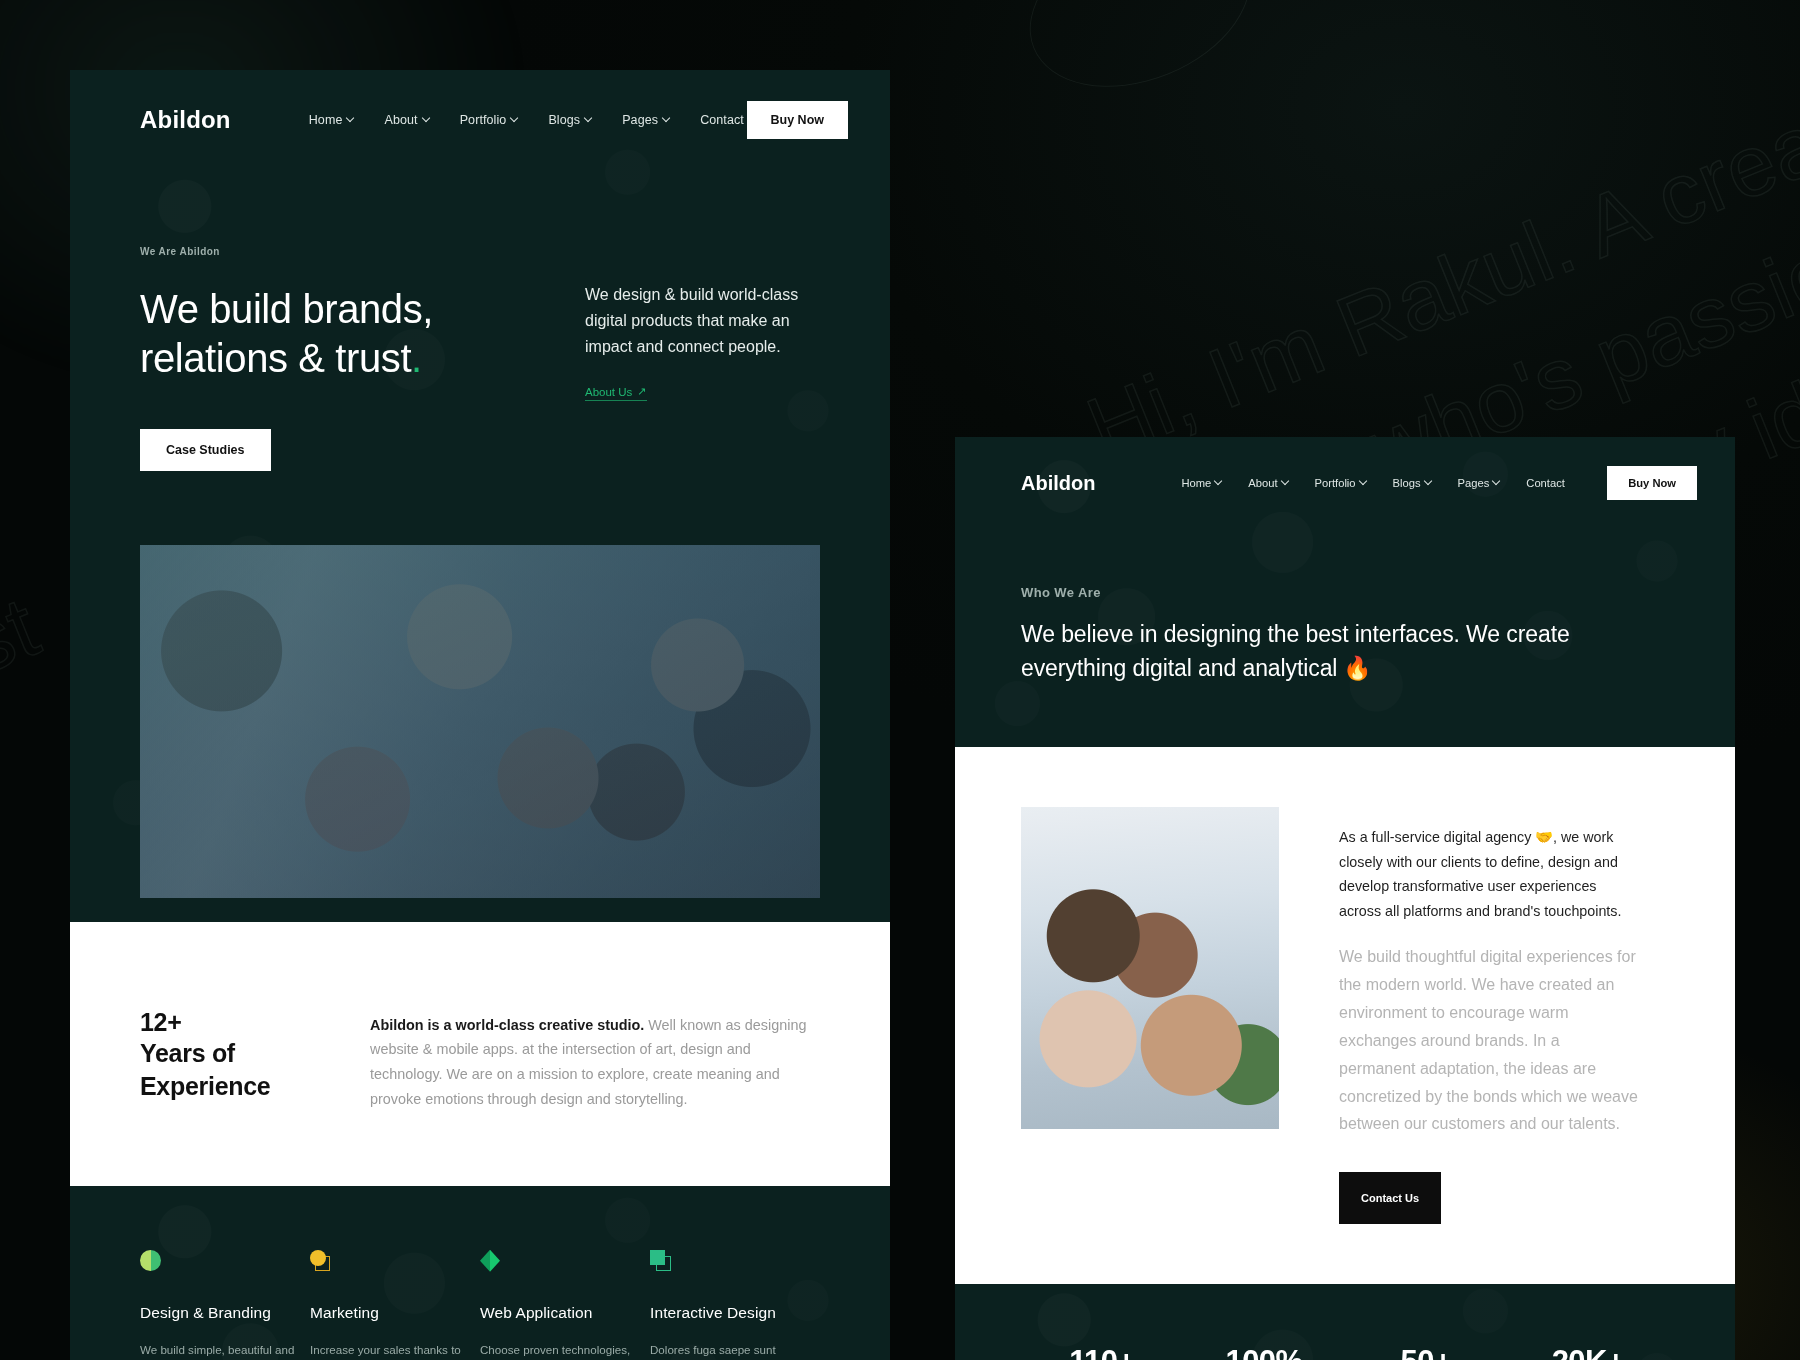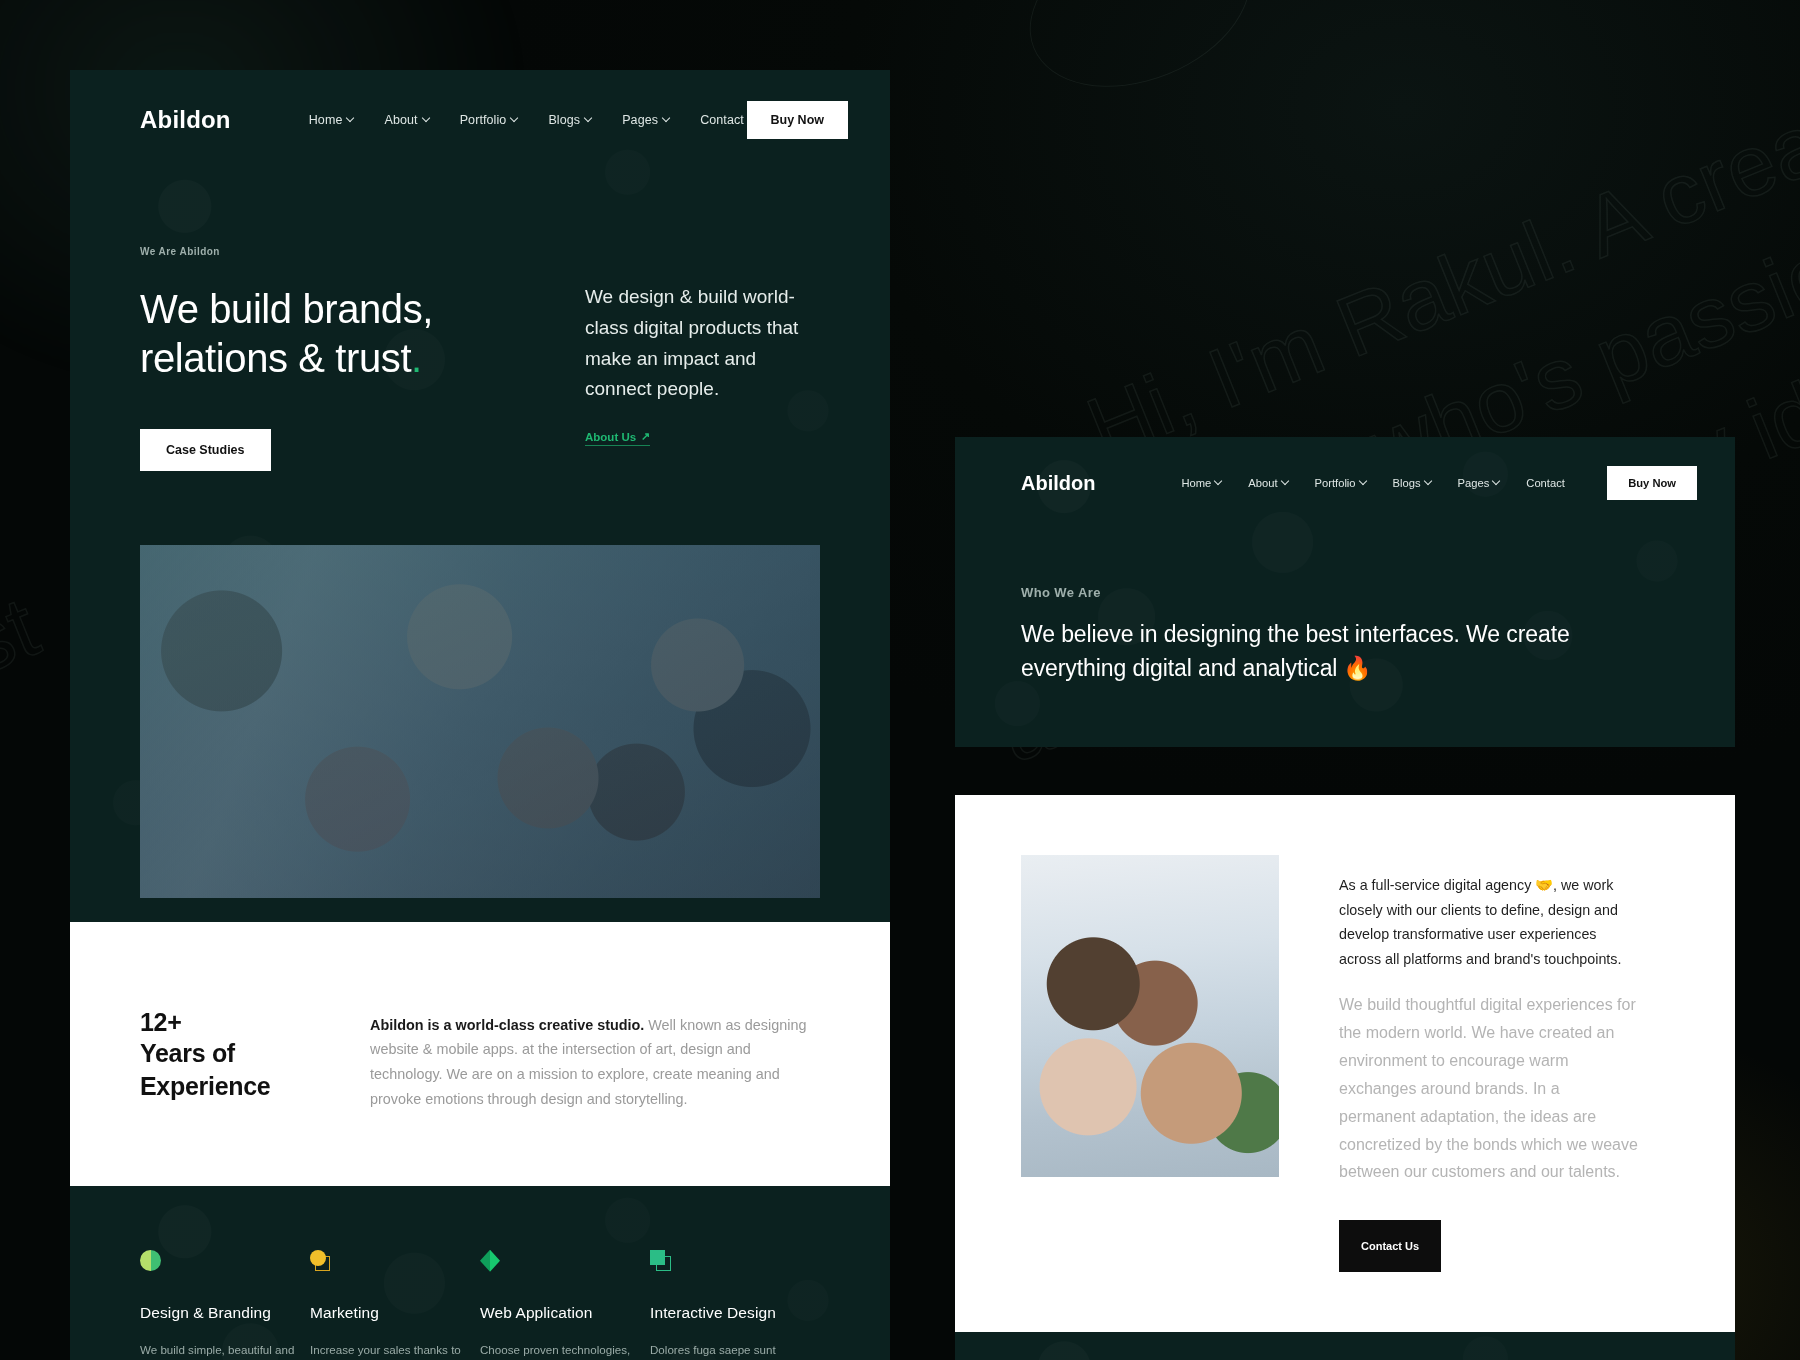--- a/index.html
+++ b/index.html
@@ -121,25 +121,25 @@
   .hero { padding: 100px 70px 0 70px; position: relative; z-index: 3; display: flex; }
   .hero-left { width: 400px; }
   .eyebrow { color: #9fb0ac; font-size: 10px; font-weight: 600; letter-spacing: .45px; }
   .hero-title {
     margin-top: 28px;
     color: #fff; font-size: 40px; font-weight: 300;
     line-height: 1.22; letter-spacing: -.4px;
   }
   .dot-accent { color: #1fb872; }
   .hero-right { width: 230px; margin-left: 45px; padding-top: 36px; }
-  .hero-sub { color: #e6edeb; font-size: 19px; line-height: 1.62; font-weight: 400; }
+  .hero-sub { color: #e6edeb; font-size: 16px; line-height: 1.62; font-weight: 400; }
   .about-link {
     display: inline-flex; align-items: flex-start; gap: 5px;
     margin-top: 26px;
-    color: #1fb872; font-size: 11.5px; font-weight: 700;
+    color: #1fb872; font-size: 11.5px; font-weight: 400;
     border-bottom: 1px solid rgba(31,184,114,.65); padding-bottom: 2px;
   }
   .case-btn {
     margin-top: 46px;
     background: #fff; color: #111; border: 0;
     font-family: inherit; font-size: 12.5px; font-weight: 700;
     padding: 14px 26px;
   }
 
   
@@ -204,21 +204,21 @@
   .r-buy {
     margin-left: auto; background: #fff; color: #111;
     font-size: 11.2px; font-weight: 700; padding: 11px 21px; border: 0; font-family: inherit;
   }
   .r-hero { padding: 76px 66px 62px 66px; position: relative; z-index: 3; }
   .r-eyebrow { color: #9fb0ac; font-size: 13px; font-weight: 600; letter-spacing: .4px; }
   .r-title {
     margin-top: 17px; color: #fff; font-size: 23px; font-weight: 400; line-height: 1.48; letter-spacing: -.1px;
     max-width: 560px;
   }
-  .r-white { background: #fff; padding: 60px 66px 60px 66px; display: flex; gap: 0; position: relative; z-index: 3; margin-top: 48px; }
+  .r-white { background: #fff; padding: 60px 66px 60px 66px; display: flex; gap: 0; position: relative; z-index: 3; }
   .r-photo {
     width: 258px; height: 322px; flex: none;
     background:
       radial-gradient(circle at 28% 40%, #54402f 0 46px, transparent 47px),
       radial-gradient(circle at 52% 46%, #8a6048 0 42px, transparent 43px),
       radial-gradient(circle at 26% 72%, #e2c3ad 0 48px, transparent 49px),
       radial-gradient(circle at 66% 74%, #c99a76 0 50px, transparent 51px),
       radial-gradient(circle at 88% 80%, #4c7a44 0 40px, transparent 41px),
       linear-gradient(175deg, #e9eef3 0%, #d6e1ea 30%, #c3d2de 55%, #b2c2d0 78%, #a7b8c6 100%);
     filter: saturate(.9);

